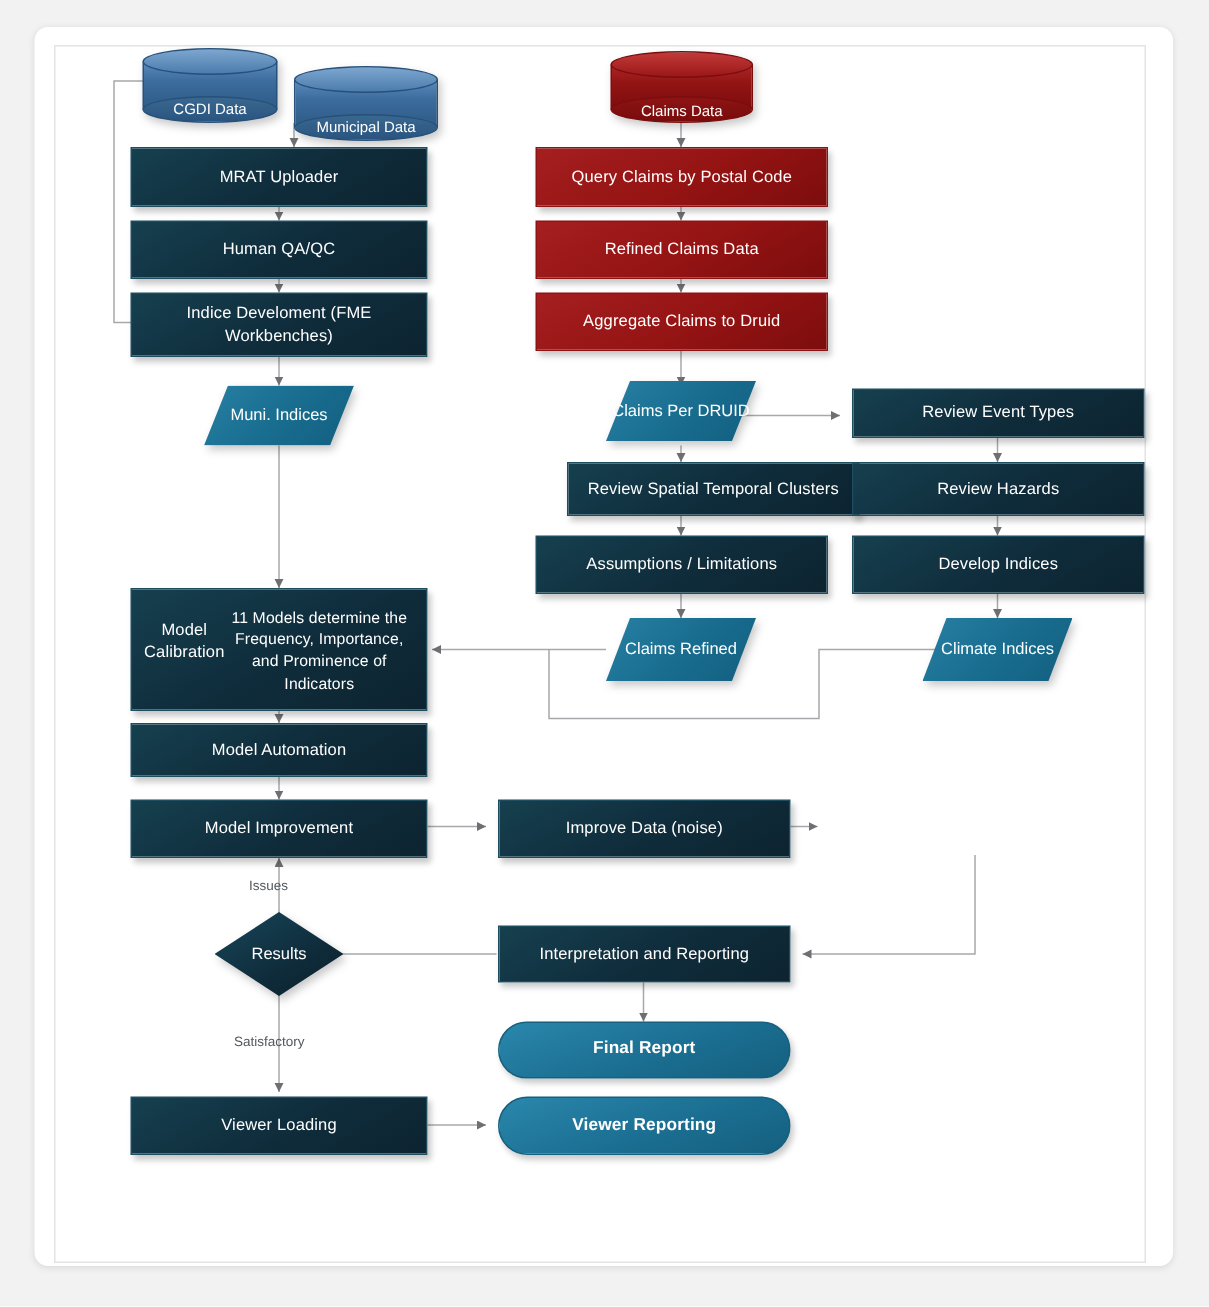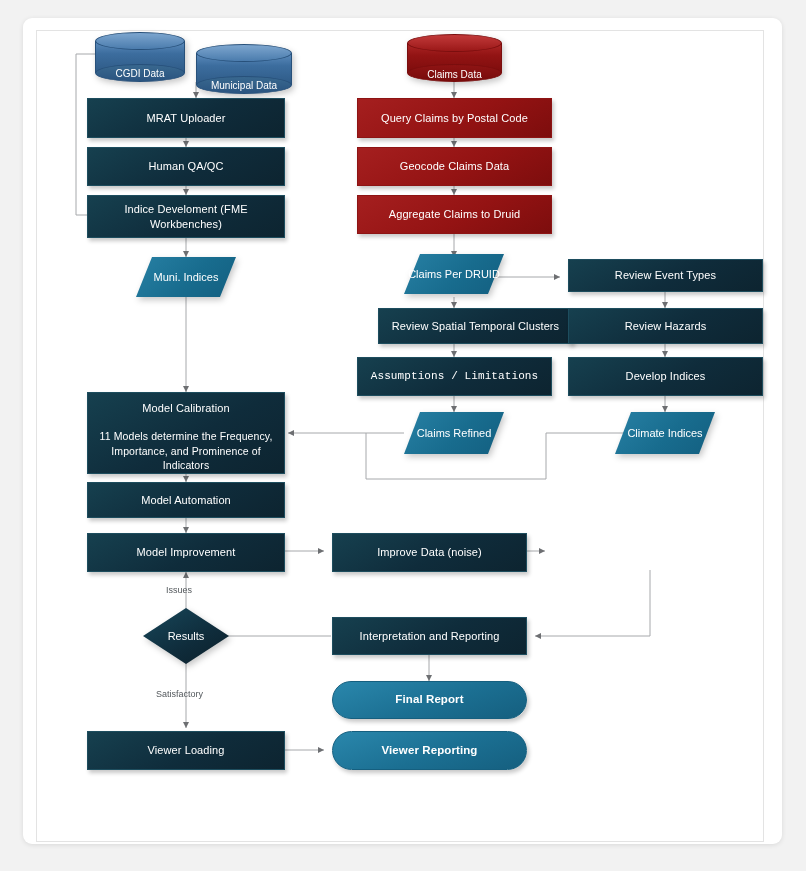--- a/index.html
+++ b/index.html
@@ -321,21 +321,21 @@
 
     <div class="node box" style="left:87px; top:195px; width:198px; height:43px; padding:0 10px;">
       <span>Indice Develoment (FME Workbenches)</span>
     </div>
 
     <div class="node box-red" style="left:357px; top:98px; width:195px; height:40px;">
       <span>Query Claims by Postal Code</span>
     </div>
 
     <div class="node box-red" style="left:357px; top:147px; width:195px; height:39px;">
-      <span>Geocode Claims Data</span>
+      <span>Refined Claims Data</span>
     </div>
 
     <div class="node box-red" style="left:357px; top:195px; width:195px; height:39px;text-align:center;">
       <span>Aggregate Claims to Druid</span>
     </div>
 
     <div class="para" style="left:136px; top:257px; width:100px; height:40px;">
       <div class="para-skin"></div>
       <div class="para-label">Muni. Indices</div>
     </div>
@@ -352,38 +352,38 @@
 
     <div class="para" style="left:615px; top:412px; width:100px; height:42px;">
       <div class="para-skin"></div>
       <div class="para-label">Climate Indices</div>
     </div>
 
     <div class="node box" style="left:357px; top:308px; width:195px; height:36px;margin-left:21px;">
       <span>Review Spatial Temporal Clusters</span>
     </div>
 
-    <div class="node box" style="left:357px; top:357px; width:195px; height:39px;font-family:Liberation Mono, monospace;">
+    <div class="node box" style="left:357px; top:357px; width:195px; height:39px;">
       <span>Assumptions / Limitations</span>
     </div>
 
     <div class="node box" style="left:568px; top:259px; width:195px; height:33px;">
       <span>Review Event Types</span>
     </div>
 
     <div class="node box" style="left:568px; top:308px; width:195px; height:36px;">
       <span>Review Hazards</span>
     </div>
 
     <div class="node box" style="left:568px; top:357px; width:195px; height:39px;">
       <span>Develop Indices</span>
     </div>
 
     <div class="node box" style="left:87px; top:392px; width:198px; height:82px;
-                                 flex-direction:column; justify-content:flex-start;
+                                 flex-direction:row; justify-content:flex-start;
                                  padding:8px 8px 6px 8px;">
       <span style="margin-bottom:13px;">Model Calibration</span>
       <span style="font-size:10.5px; line-height:1.4;">11 Models determine the Frequency, Importance, and Prominence of Indicators</span>
     </div>
 
     <div class="node box" style="left:87px; top:482px; width:198px; height:36px;">
       <span>Model Automation</span>
     </div>
 
     <div class="node box" style="left:87px; top:533px; width:198px; height:39px;">

